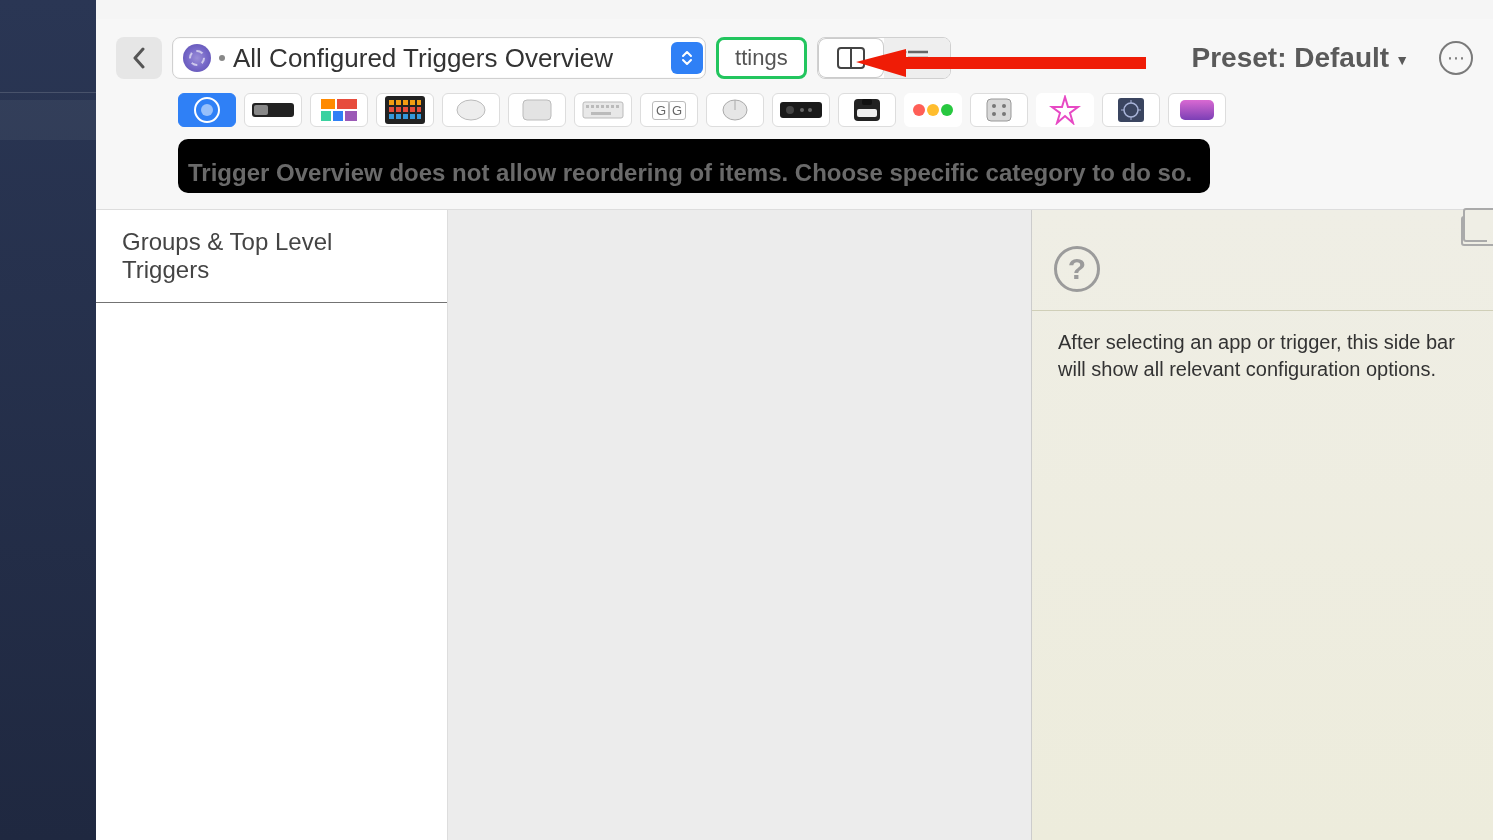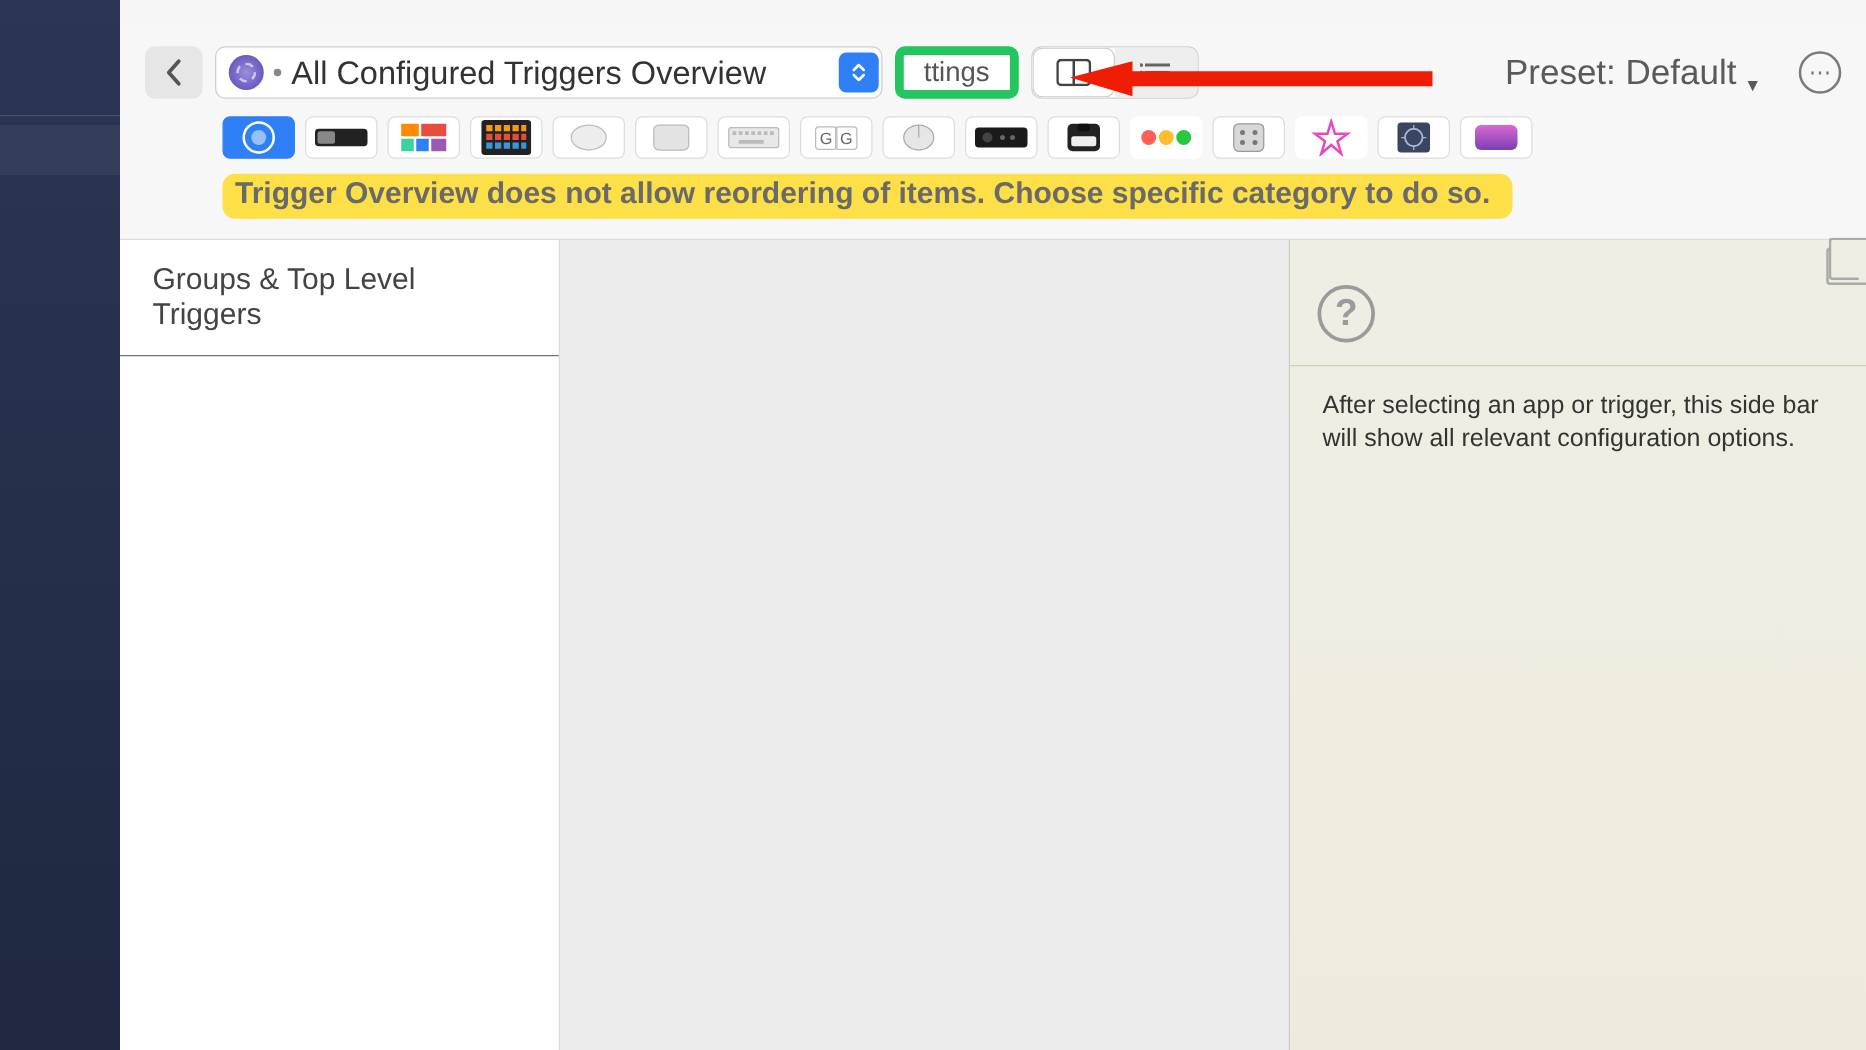--- a/index.html
+++ b/index.html
@@ -100,21 +100,21 @@
   background: #2f80f6;
   border-radius: 6px;
   margin-left: 50px;
   display: flex; align-items: center; justify-content: center;
 }
 .title-dropdown .chev-box svg { width: 12px; height: 18px; }
 
 .settings-btn {
   height: 42px;
   background: #fff;
-  border: 7px solid #22c55e;
+  border: 3px solid #22c55e;
   border-radius: 8px;
   padding: 0 16px;
   font-size: 22px;
   color: #555;
   display: flex; align-items: center;
   cursor: pointer;
 }
 
 .toggle-group {
   display: flex;
@@ -131,24 +131,24 @@
   background: transparent;
   display: flex; align-items: center; justify-content: center;
   cursor: pointer;
 }
 .toggle-group button.active { background: #fff; box-shadow: 0 0 0 1px #ccc inset; border-radius: 8px; }
 .toggle-group button:not(.active) { background: #eee; }
 
 .preset-menu {
   margin-left: auto;
   font-size: 28px;
-  font-weight: 400;
+  font-weight: 700;
   color: #5a5a5a;
   cursor: pointer;
-  display: flex; align-items: flex-end; gap: 6px;
+  display: flex; align-items: center; gap: 6px;
 }
 .preset-menu .tri { font-size: 14px; position: relative; top: 2px; }
 
 .more-btn {
   width: 34px; height: 34px;
   border-radius: 50%;
   border: 2px solid #7a7a7a;
   background: transparent;
   display: flex; align-items: center; justify-content: center;
   color: #7a7a7a;
@@ -181,25 +181,25 @@
 }
 .icon-cell.selected {
   background: #2f80f6;
   border-color: #2f80f6;
 }
 .icon-cell svg, .icon-cell .glyph { display: block; }
 
 .info-bar {
   margin: 4px 0 0 82px;
   display: inline-block;
-  background: #fde047;
+  background: #000000;
   color: #6a6a6a;
   font-size: 24px;
   font-weight: 600;
-  padding: 2px 18px 6px 10px;
+  padding: 20px 18px 6px 10px;
   border-radius: 10px;
   max-width: fit-content;
 }
 
 .content-row {
   margin-top: 16px;
   flex: 1;
   display: flex;
   border-top: 1px solid #ddd;
 }

